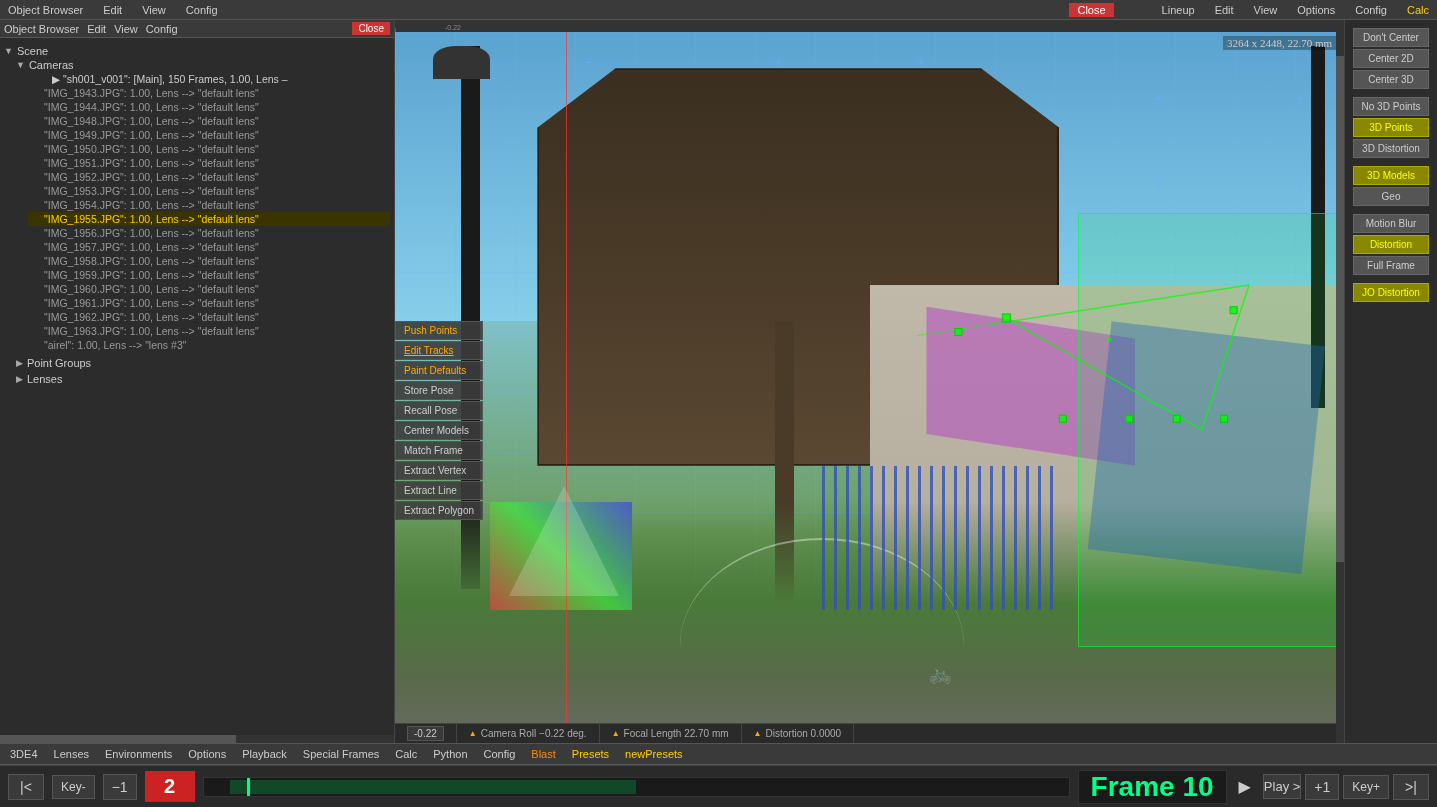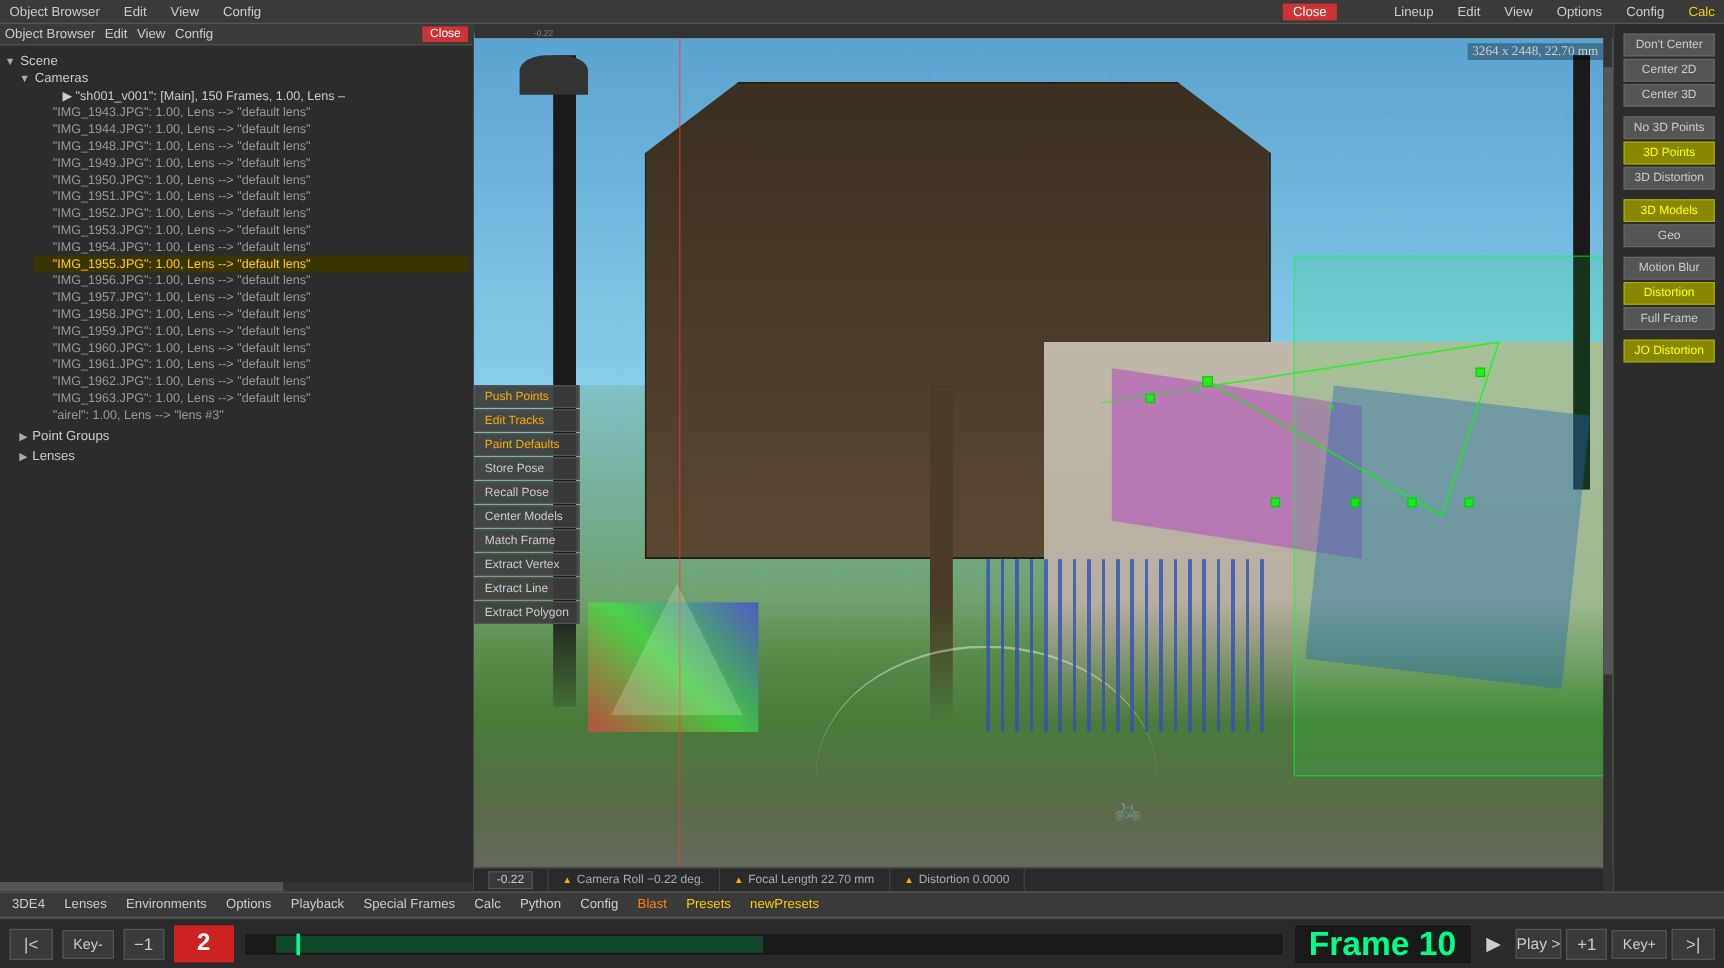--- a/index.html
+++ b/index.html
@@ -612,21 +612,21 @@
           <text x="63%" y="41%" fill="#00ff00" font-size="10">×</text>
           <text x="75%" y="43%" fill="#00ff00" font-size="10">×</text>
         </svg>
 
         <div style="position:absolute;bottom:22%;left:12%;width:0;height:0;border-left:55px solid transparent;border-right:55px solid transparent;border-bottom:110px solid rgba(255,255,255,0.2);"></div>
 
         <div id="viewport-info">3264 x 2448, 22.70 mm</div>
 
         <div id="left-action-buttons">
           <button class="action-btn" style="color:#ffaa00;">Push Points</button>
-          <button class="action-btn" style="color:#ffaa00;">Edit Tracks</button>
+          <button class="action-btn" style="color:#ffaa00;text-decoration:underline;">Edit Tracks</button>
           <button class="action-btn" style="color:#ffaa00;">Paint Defaults</button>
           <button class="action-btn normal">Store Pose</button>
           <button class="action-btn normal">Recall Pose</button>
           <button class="action-btn normal">Center Models</button>
           <button class="action-btn normal">Match Frame</button>
           <button class="action-btn normal">Extract Vertex</button>
           <button class="action-btn normal">Extract Line</button>
           <button class="action-btn normal">Extract Polygon</button>
         </div>
       </div>

